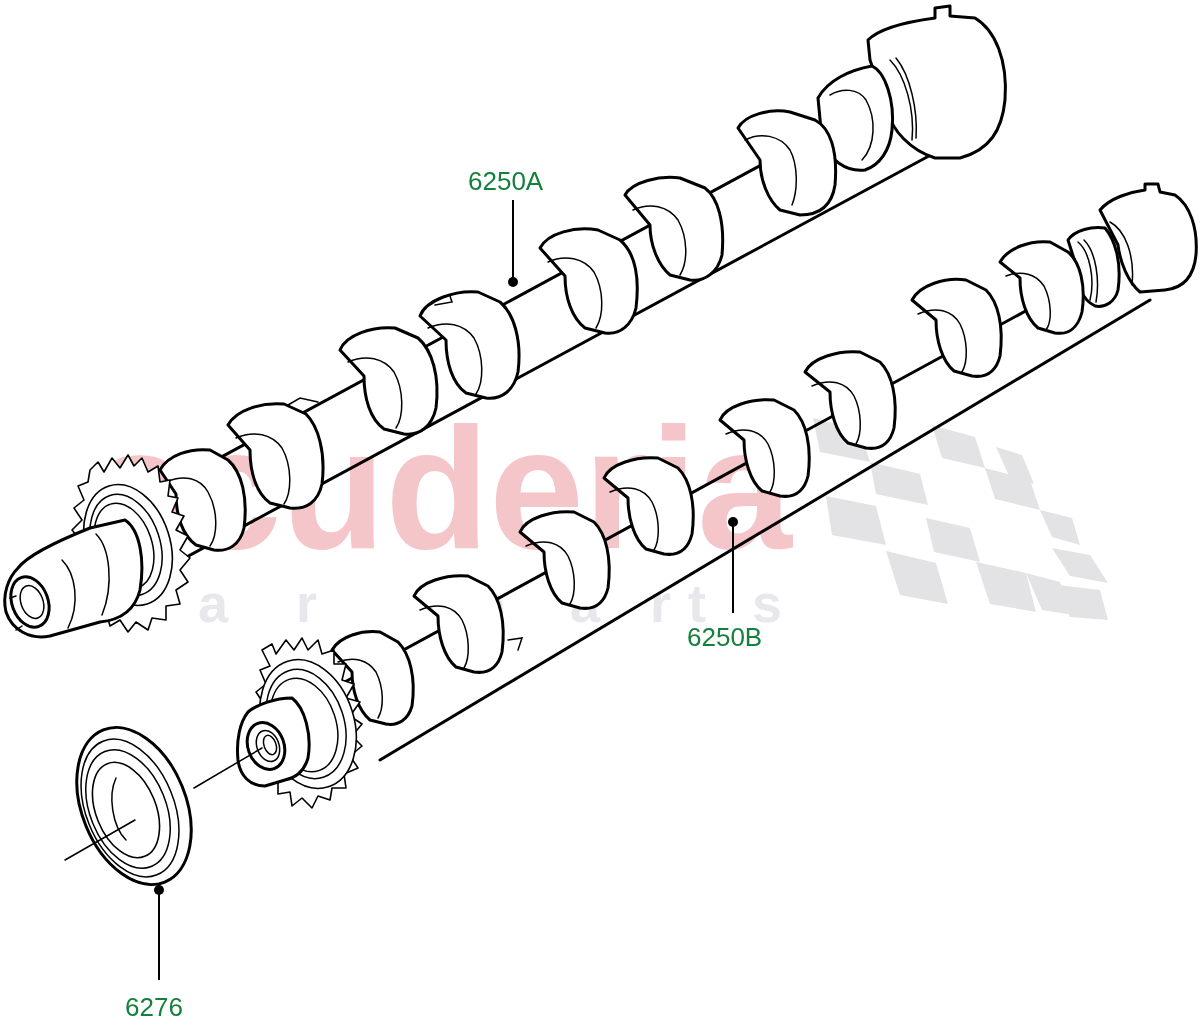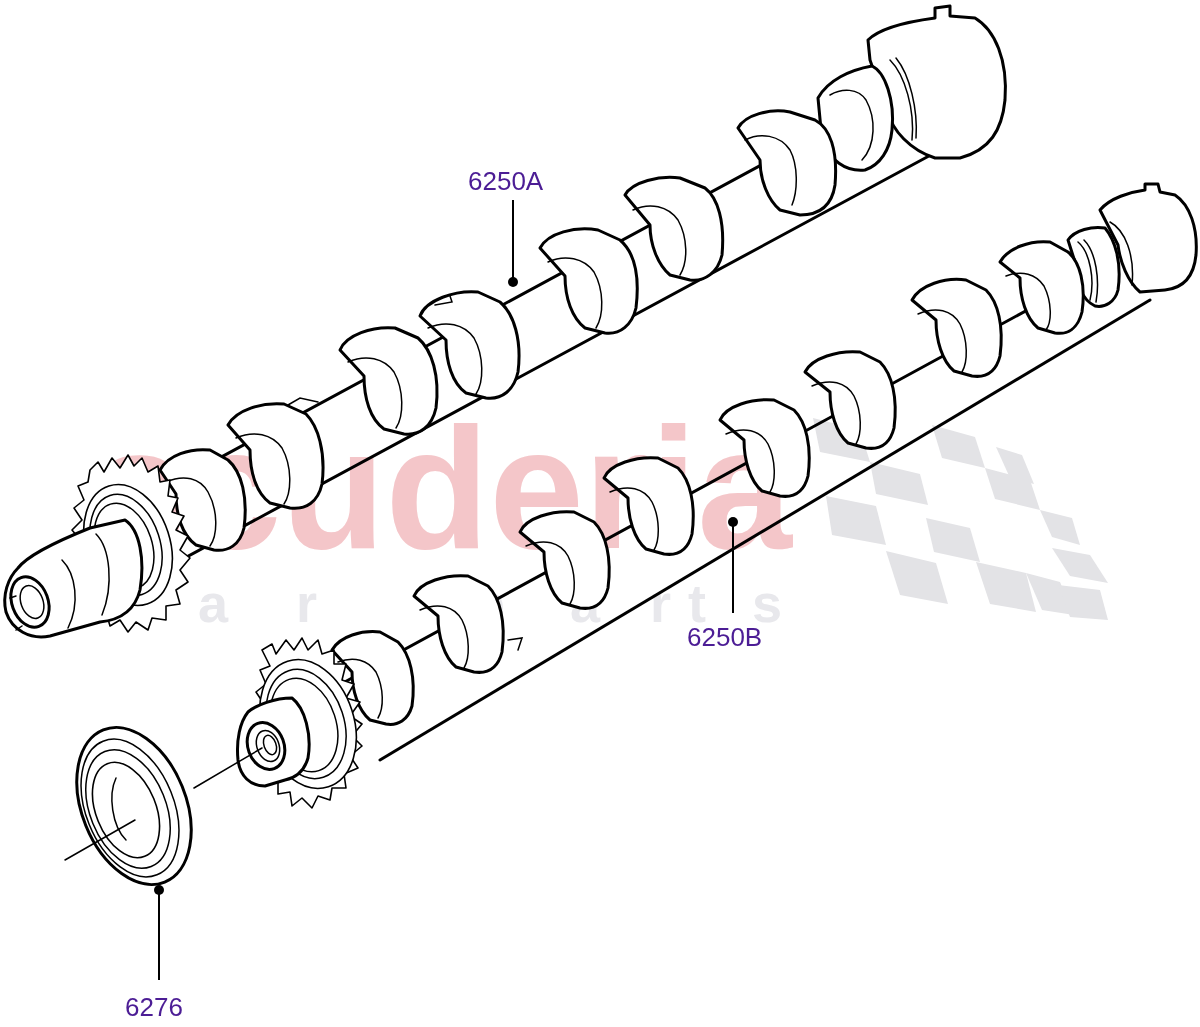--- a/index.html
+++ b/index.html
@@ -1,21 +1,21 @@
 <!DOCTYPE html>
 <html><head>
 <meta charset="utf-8">
 <style>
   html, body { margin: 0; padding: 0; background: #ffffff; }
   body { width: 1200px; height: 1027px; position: relative; overflow: hidden; font-family: "Liberation Sans", sans-serif; }
   #diagram { position: absolute; left: 0; top: 0; width: 1200px; height: 1027px; }
   .wm-text { font-family: "Liberation Sans", sans-serif; font-weight: bold; }
   .callout-label {
     position: absolute; font-family: "Liberation Sans", sans-serif;
-    font-size: 26px; line-height: 26px; color: #4c1d95; white-space: nowrap;
+    font-size: 26px; line-height: 26px; color: #15803d; white-space: nowrap;
     cursor: pointer;
   }
   .ln { fill: none; stroke: #000; stroke-width: 3; stroke-linejoin: round; stroke-linecap: round; }
   .lt { fill: none; stroke: #000; stroke-width: 1.5; stroke-linecap: round; }
   .fill-w { fill: #ffffff; stroke: #000; stroke-width: 3; stroke-linejoin: round; }
   .fill-wt { fill: #ffffff; stroke: #000; stroke-width: 1.6; stroke-linejoin: round; }
 </style>
 </head>
 <body>
 

